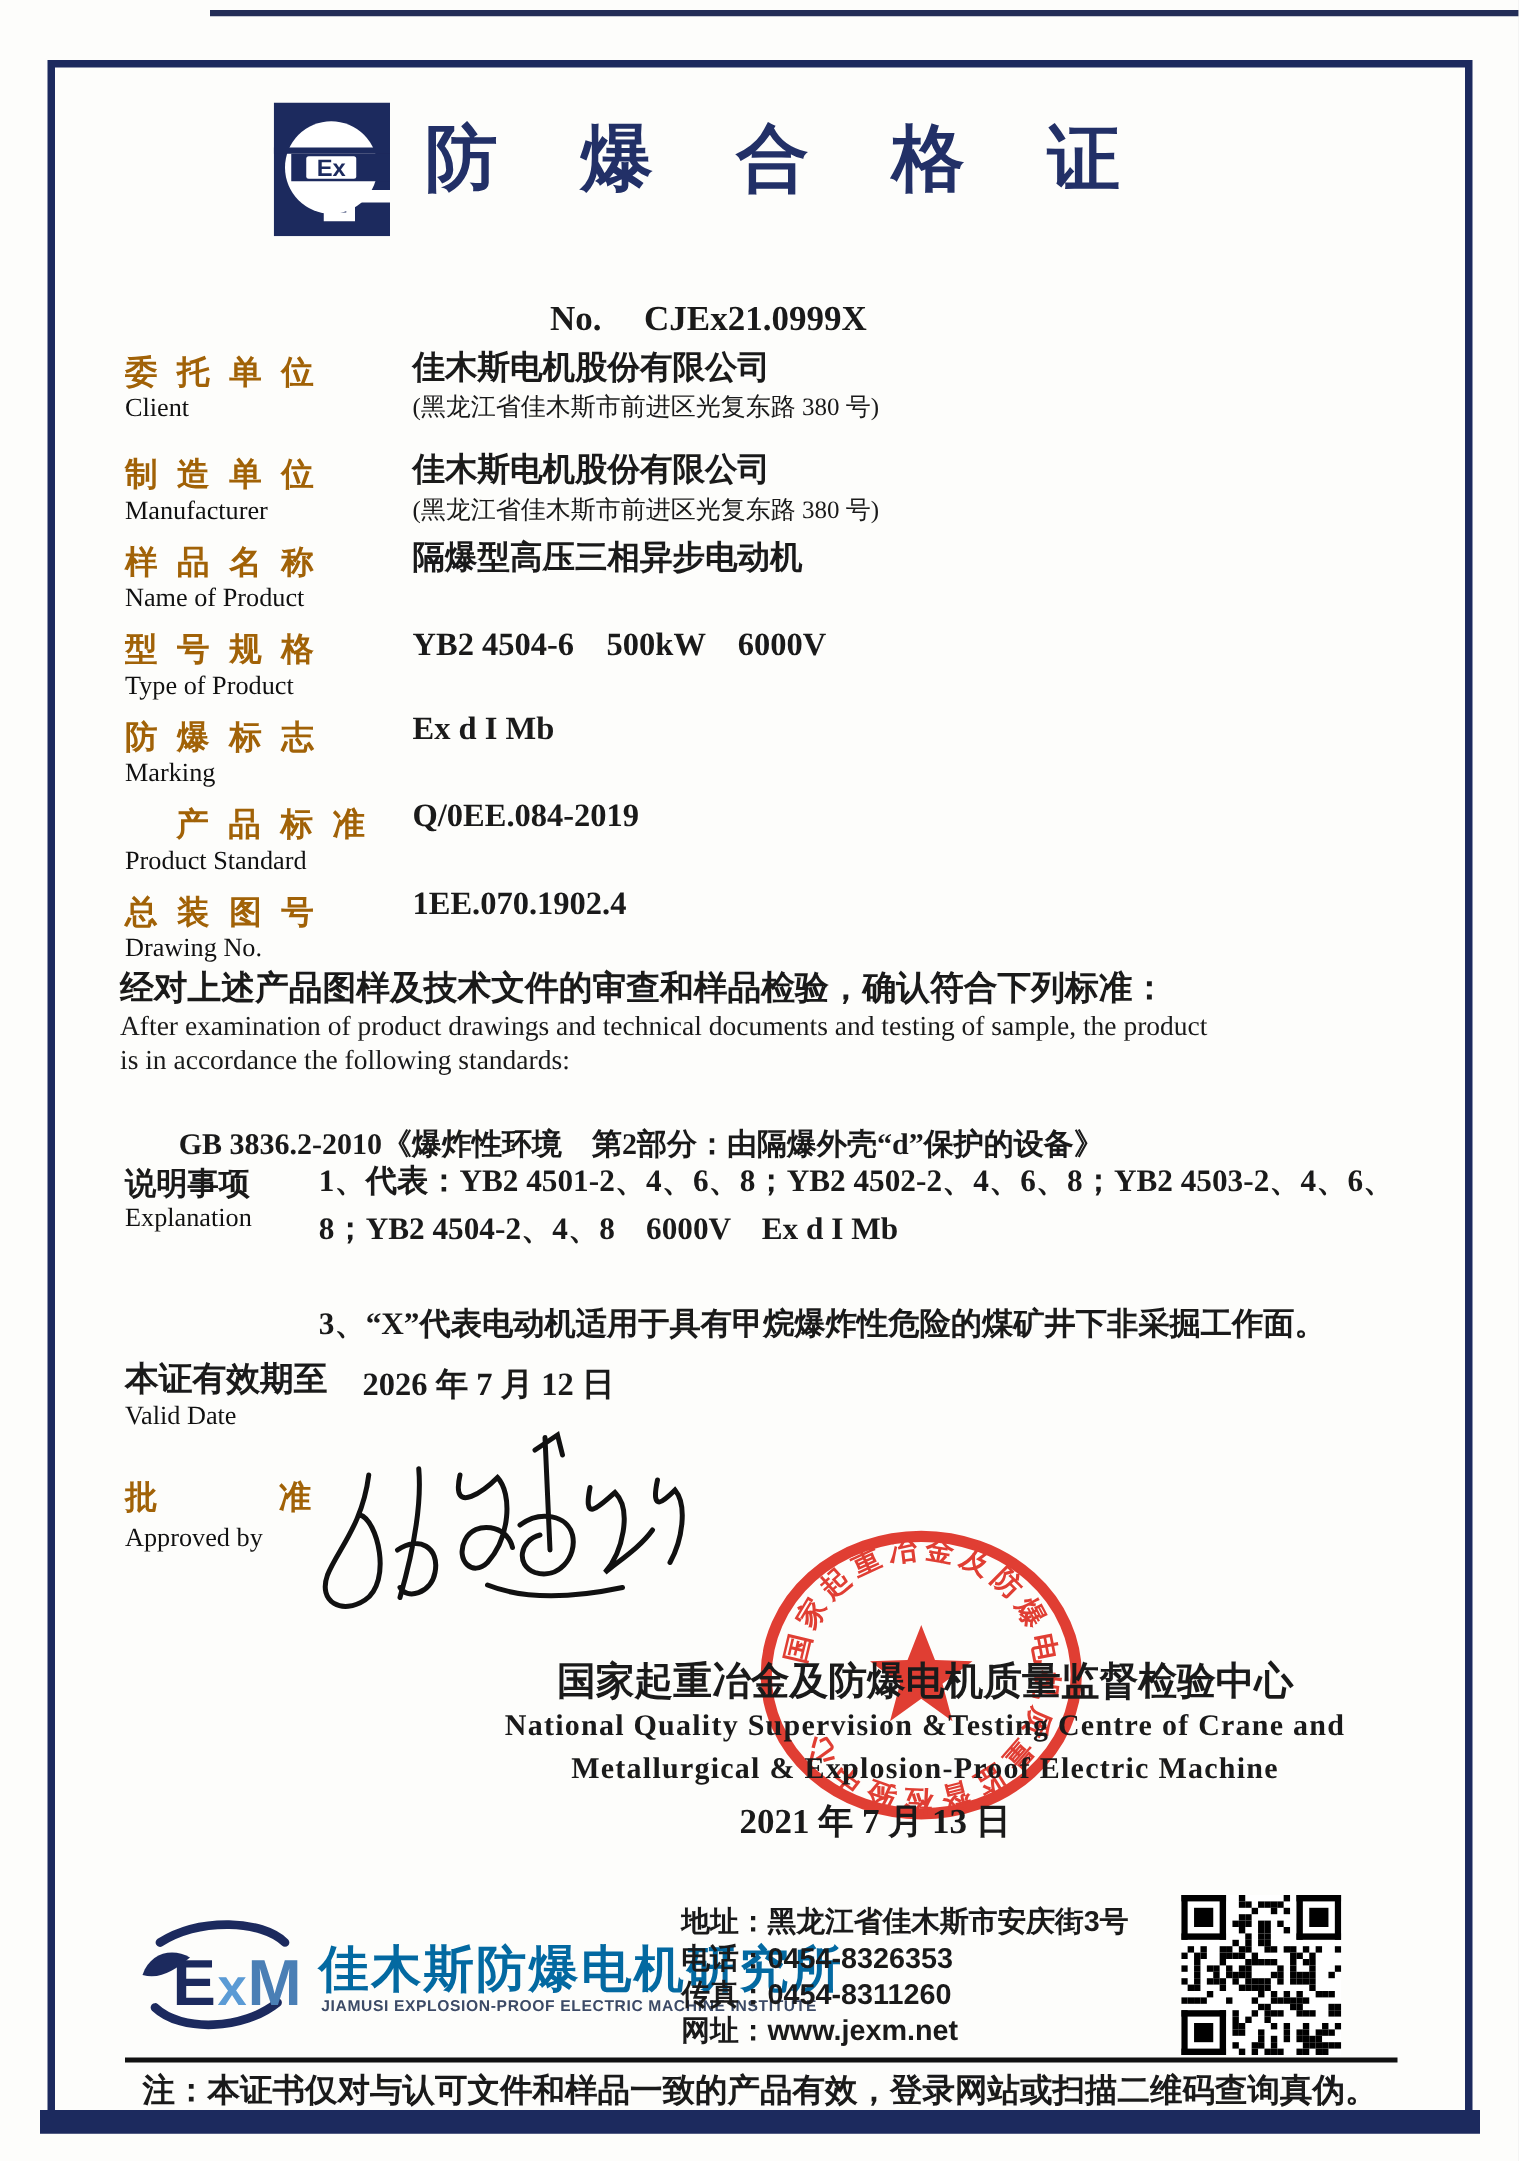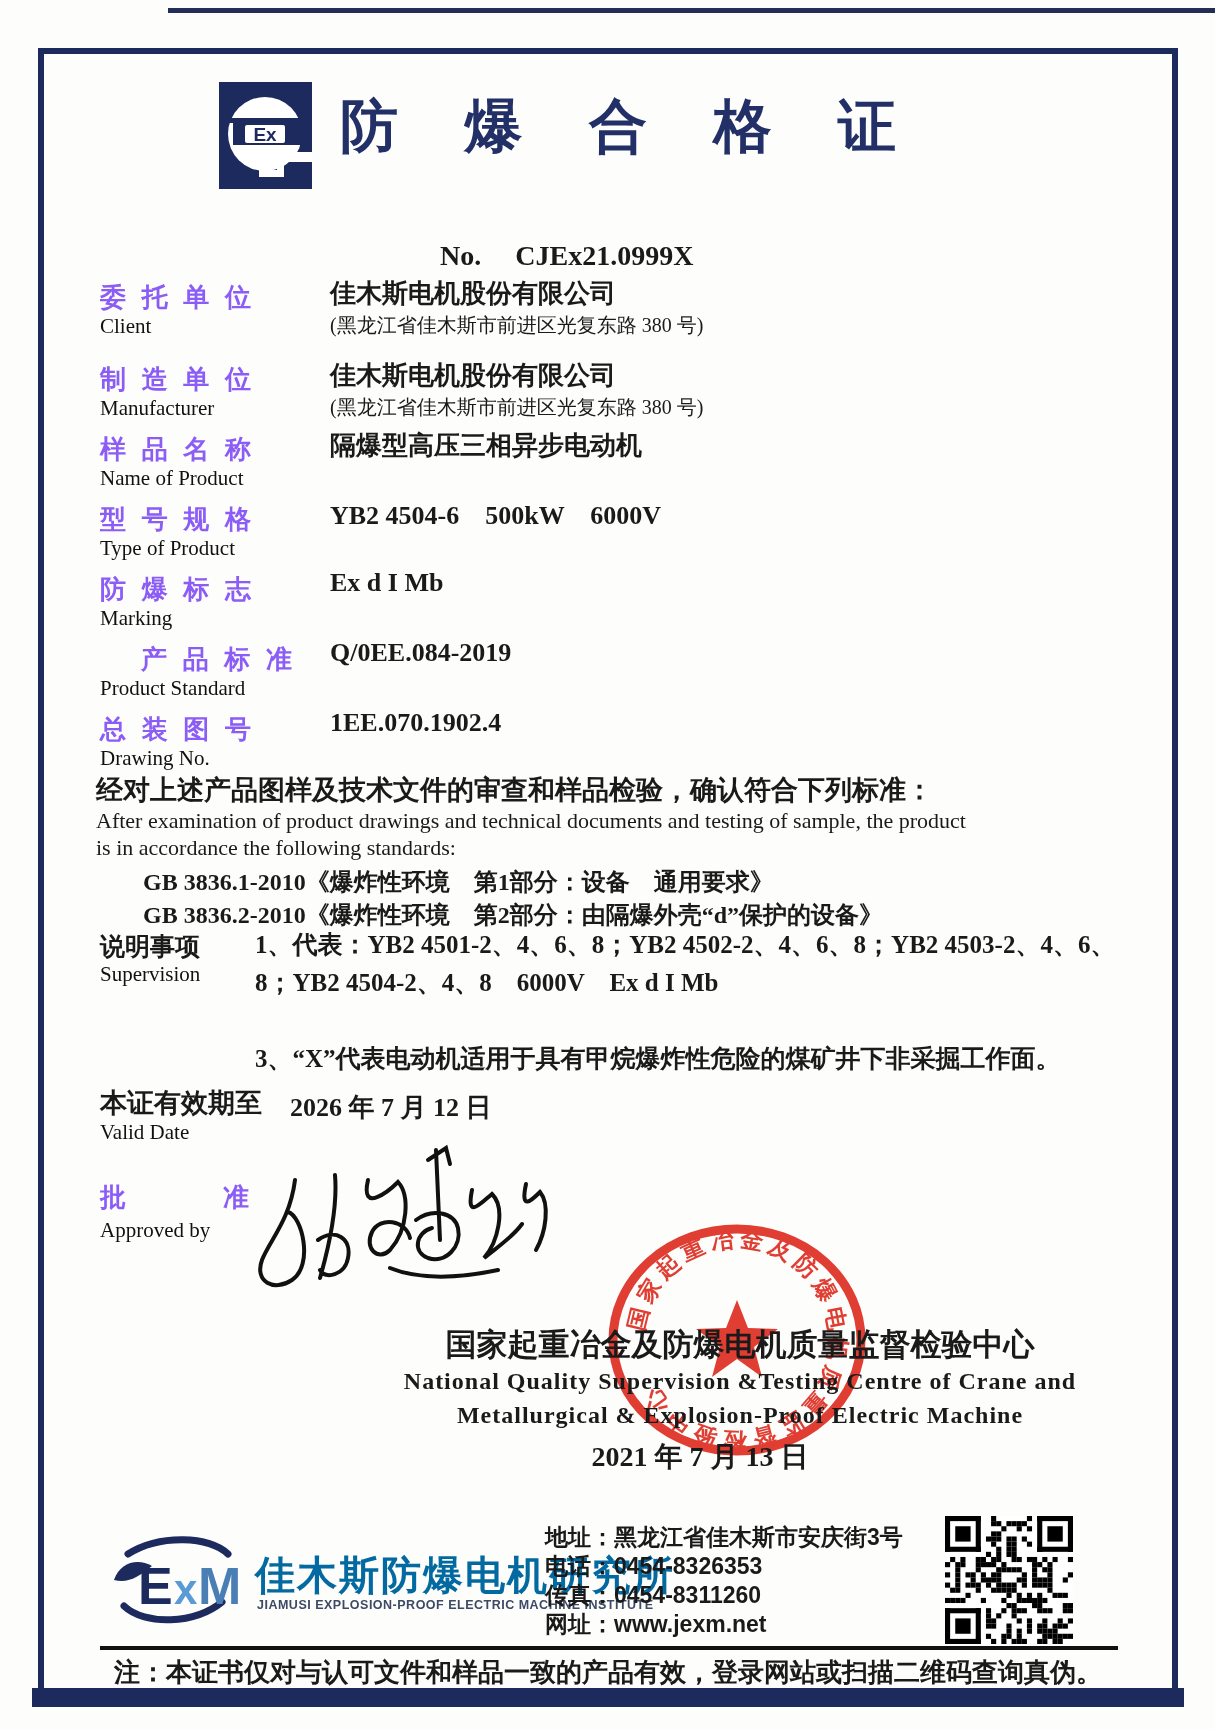--- a/index.html
+++ b/index.html
@@ -8,21 +8,21 @@
   .abs{position:absolute;}
   .border-frame{left:38px;top:48px;width:1128px;height:1638px;border:6px solid #1c2a5e;}
   .artifact{left:168px;top:8px;width:1047px;height:5px;background:#232d57;}
   .bottombar{left:32px;top:1688px;width:1152px;height:19px;background:#1c2a5e;}
   .title-cn{left:340px;top:88px;width:520px;font-size:58px;font-weight:bold;letter-spacing:26px;
             text-align:center;color:#223067;white-space:nowrap;}
   .title-en{left:340px;top:188px;width:520px;font-size:29px;font-weight:bold;letter-spacing:2px;
             text-align:center;color:#223067;white-space:nowrap;}
   .certno{left:440px;top:240px;font-size:28px;font-weight:bold;white-space:nowrap;}
   .certno .gap{display:inline-block;width:34px;}
-  .flabel{width:152px;font-size:26px;font-weight:bold;letter-spacing:1px;color:#8b5cf6;
+  .flabel{width:152px;font-size:26px;font-weight:bold;letter-spacing:1px;color:#a16207;
           text-align:justify;text-align-last:justify;white-space:nowrap;font-family:"Liberation Sans","DejaVu Sans",sans-serif;}
   .flabel-en{font-size:21px;color:#111;white-space:nowrap;}
   .fvalue{font-size:26px;font-weight:600;white-space:nowrap;}
   .fnote{font-size:20px;white-space:nowrap;}
   .para-cn{font-size:27px;font-weight:bold;white-space:nowrap;font-family:"Liberation Sans","DejaVu Sans",sans-serif;}
   .para-en{font-size:22px;white-space:nowrap;}
   .gbline{font-size:24px;font-weight:600;white-space:nowrap;}
   .expline{font-size:25px;font-weight:600;white-space:nowrap;}
   .orgcn{left:340px;top:1324px;width:800px;text-align:center;font-size:31px;font-weight:bold;
          font-family:"Liberation Sans","DejaVu Sans",sans-serif;white-space:nowrap;}
@@ -90,25 +90,24 @@
   <div class="abs flabel-en" style="left:100px;top:676px;">Product Standard</div>
   <div class="abs fvalue" style="left:330px;top:638px;">Q/0EE.084-2019</div>
 
   <div class="abs flabel" style="left:100px;top:712px;">总 装 图 号</div>
   <div class="abs flabel-en" style="left:100px;top:746px;">Drawing No.</div>
   <div class="abs fvalue" style="left:330px;top:708px;">1EE.070.1902.4</div>
 
   <div class="abs para-cn" style="left:96px;top:772px;">经对上述产品图样及技术文件的审查和样品检验，确认符合下列标准：</div>
   <div class="abs para-en" style="left:96px;top:808px;text-align:right;">After examination of product drawings and technical documents and testing of sample, the product</div>
   <div class="abs para-en" style="left:96px;top:835px;">is in accordance the following standards:</div>
-  <div class="abs gbline" style="left:143px;top:866px;">GB 3836.1-2010《爆炸性环境　第1部分：设备　通用要求》</div>
   <div class="abs gbline" style="left:143px;top:899px;">GB 3836.2-2010《爆炸性环境　第2部分：由隔爆外壳“d”保护的设备》</div>
 
   <div class="abs para-cn" style="left:100px;top:930px;font-size:25px;">说明事项</div>
-  <div class="abs flabel-en" style="left:100px;top:962px;">Supervision</div>
+  <div class="abs flabel-en" style="left:100px;top:962px;">Explanation</div>
   <div class="abs expline" style="left:255px;top:928px;">1、代表：YB2 4501-2、4、6、8；YB2 4502-2、4、6、8；YB2 4503-2、4、6、</div>
   <div class="abs expline" style="left:255px;top:966px;">8；YB2 4504-2、4、8　6000V　Ex d I Mb</div>
   <div class="abs expline" style="left:255px;top:1042px;">3、“X”代表电动机适用于具有甲烷爆炸性危险的煤矿井下非采掘工作面。</div>
 
   <div class="abs para-cn" style="left:100px;top:1085px;">本证有效期至</div>
   <div class="abs flabel-en" style="left:100px;top:1120px;">Valid Date</div>
   <div class="abs fvalue" style="left:290px;top:1090px;">2026 年 7 月 12 日</div>
 
   <div class="abs flabel" style="left:100px;top:1180px;width:150px;">批　　　准</div>
   <div class="abs flabel-en" style="left:100px;top:1218px;">Approved by</div>

